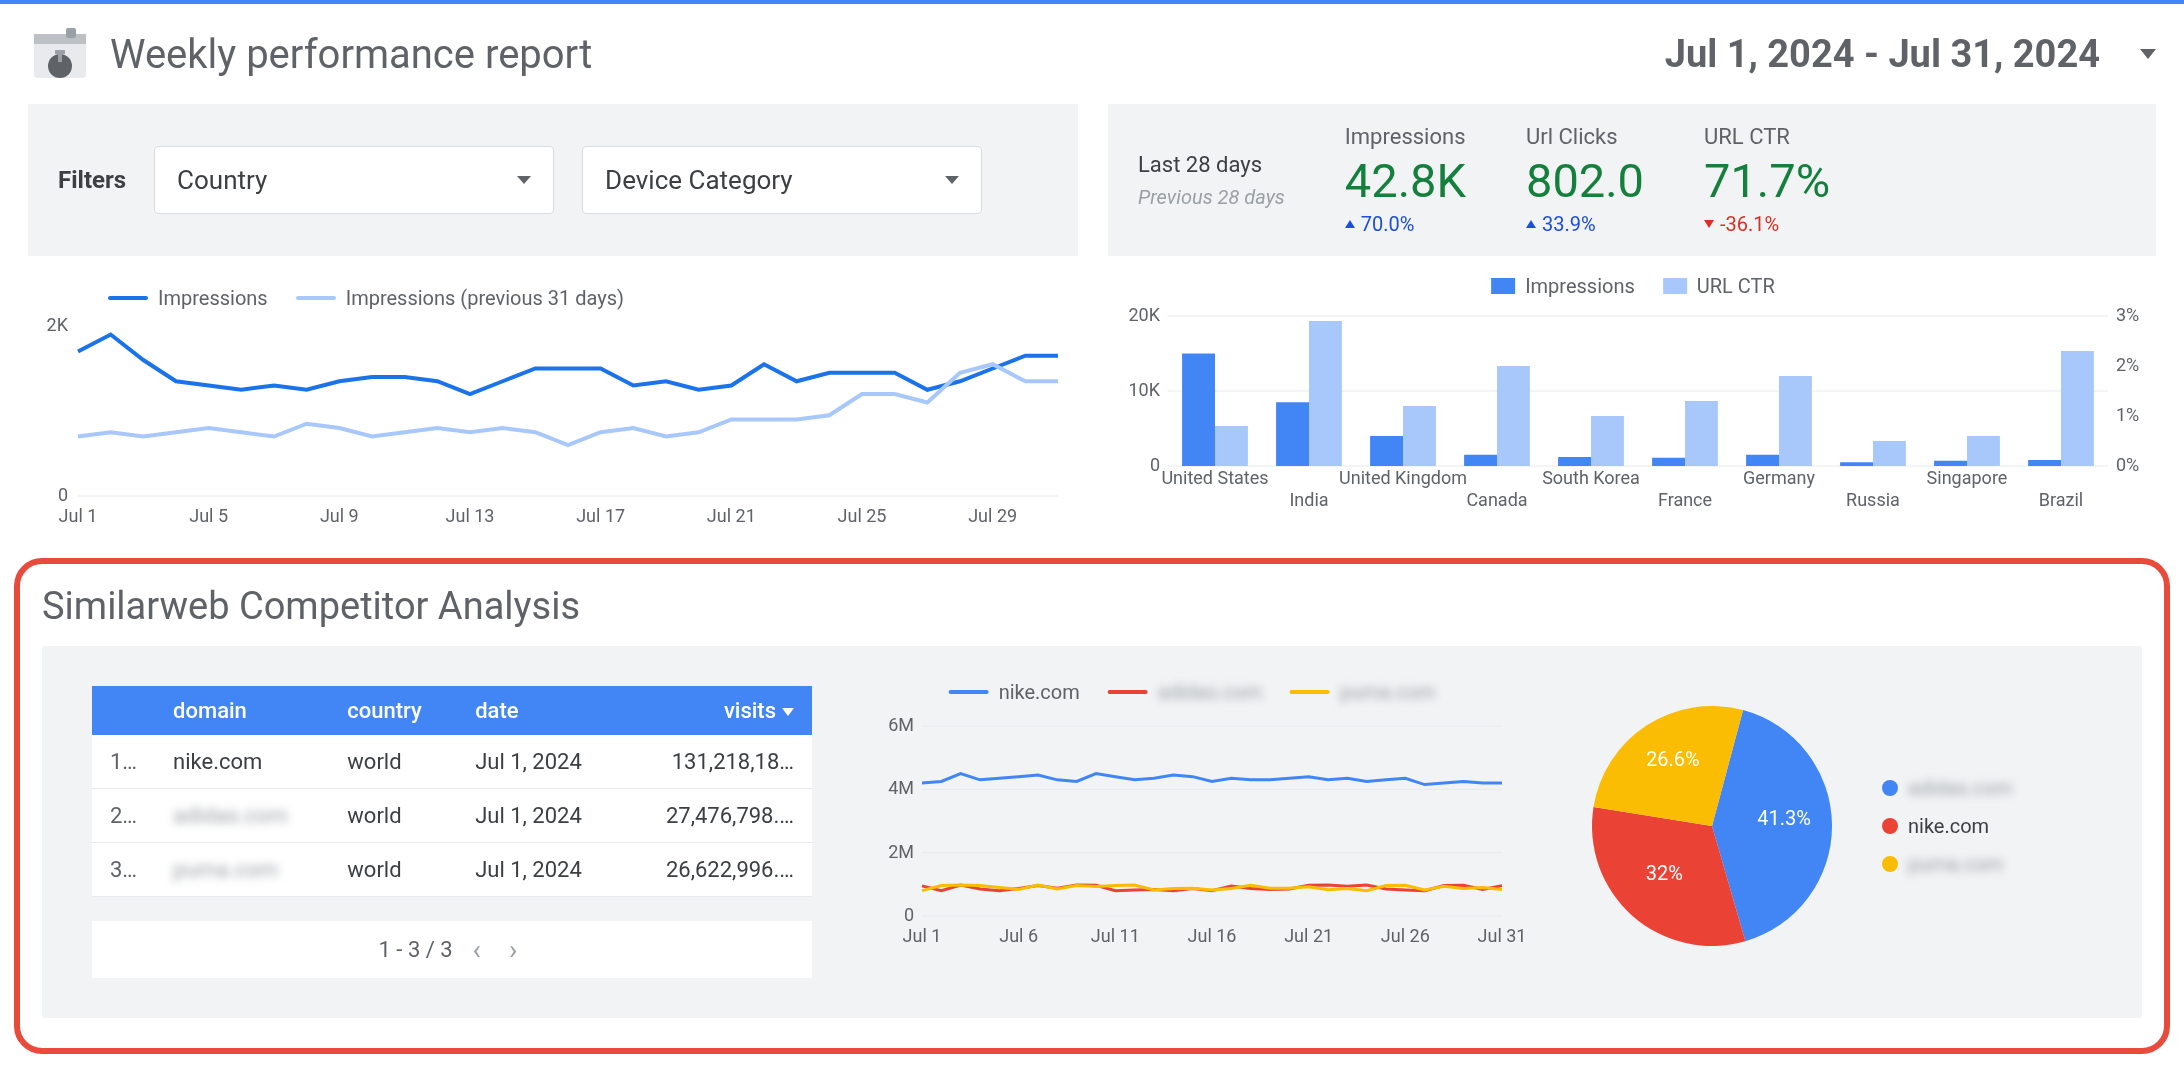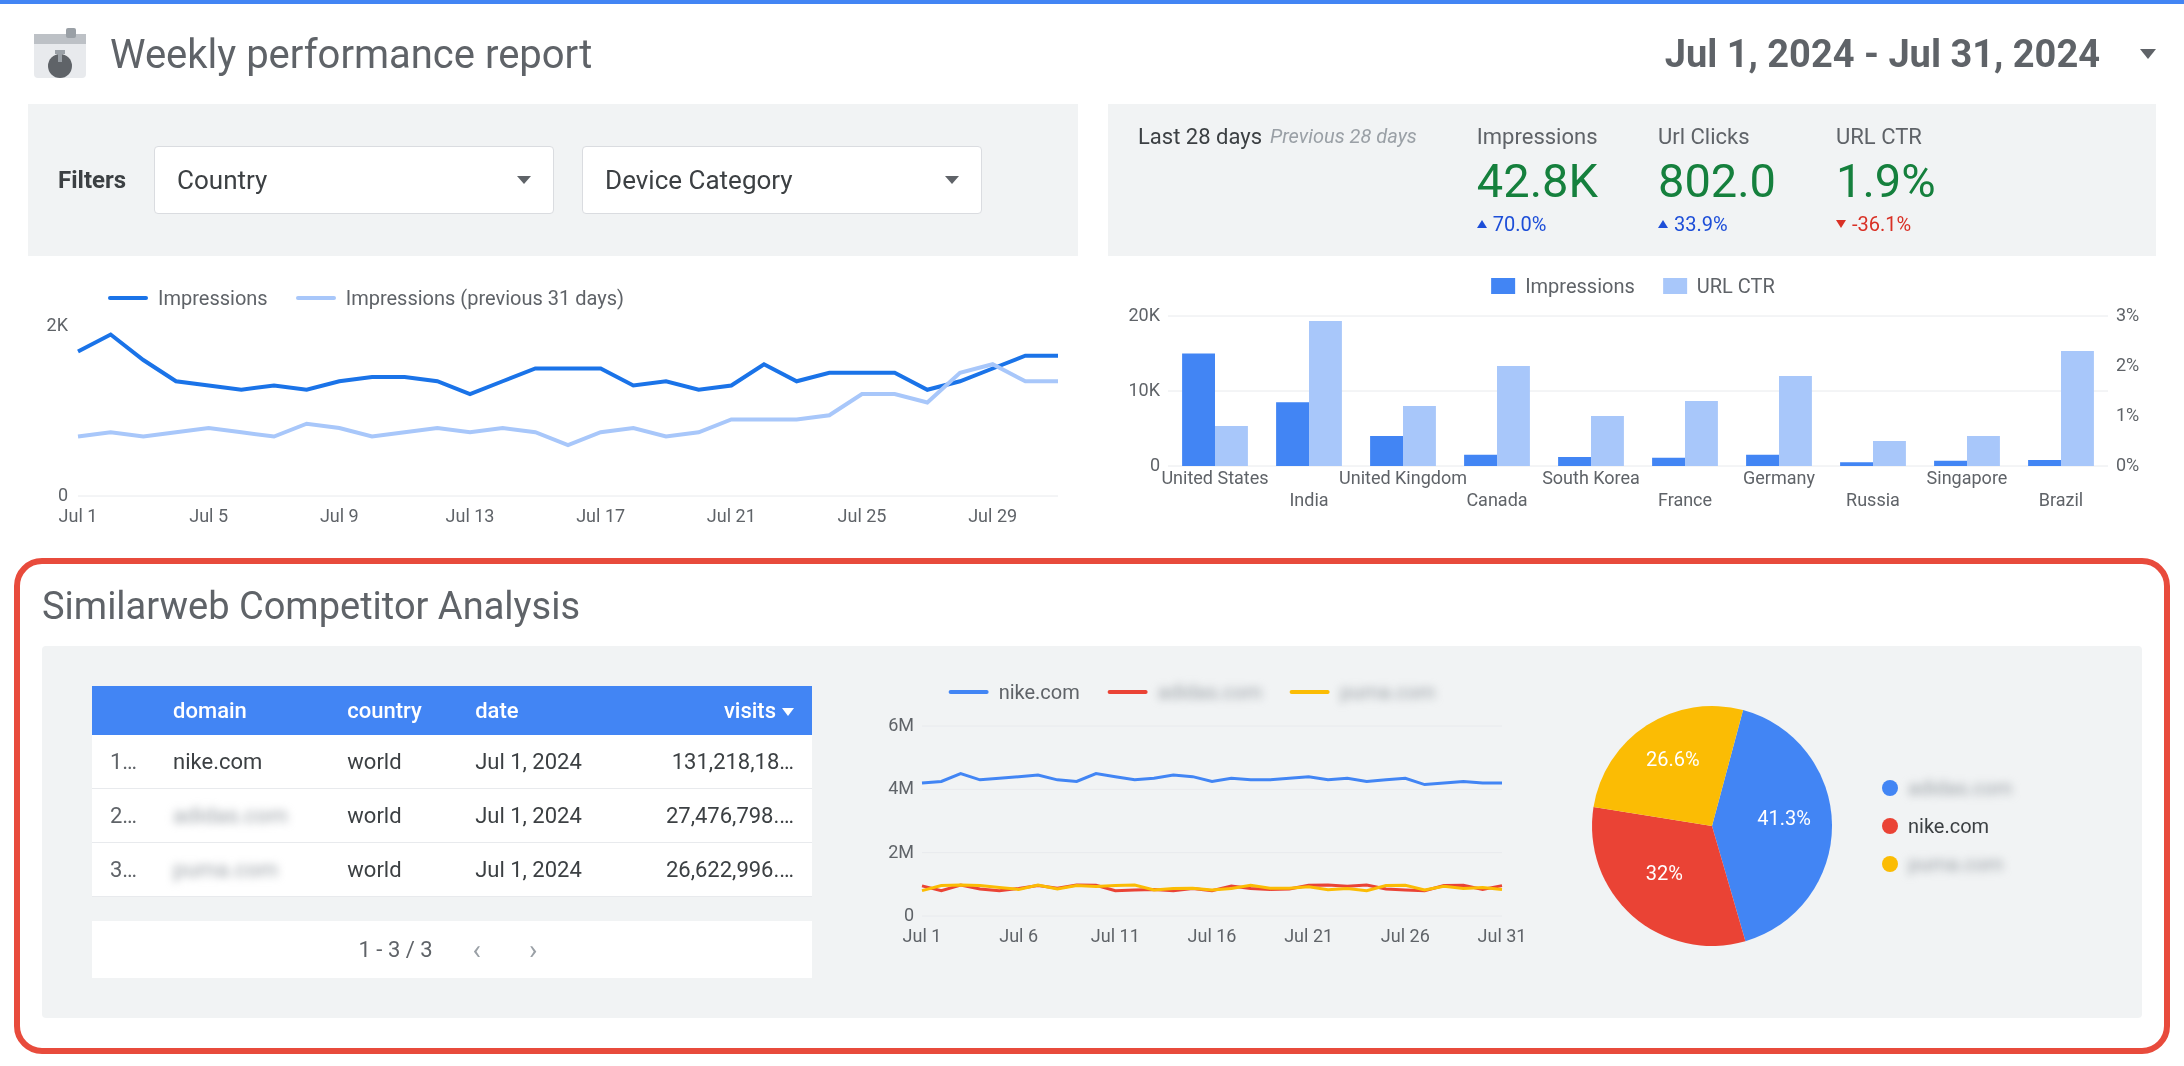--- a/index.html
+++ b/index.html
@@ -13,21 +13,21 @@
 .header-right { display: flex; align-items: center; gap: 40px; font-size: 38px; color: #5f6368; font-weight: bold; }
 .chevron-down { width: 0; height: 0; border-left: 8px solid transparent; border-right: 8px solid transparent; border-top: 10px solid #5f6368; }
 
 .row { display: flex; gap: 30px; padding: 0 28px; }
 .filters-panel { flex: 0 0 1050px; background: #f1f3f4; padding: 22px 30px; display: flex; align-items: center; gap: 28px; }
 .filters-label { font-weight: 700; font-size: 24px; color: #3c4043; }
 .dropdown { background: #fff; border: 1px solid #dadce0; border-radius: 4px; padding: 18px 22px; display: flex; align-items: center; justify-content: space-between; width: 400px; font-size: 26px; color: #3c4043; cursor: pointer; }
 .dropdown .arrow { width: 0; height: 0; border-left: 7px solid transparent; border-right: 7px solid transparent; border-top: 8px solid #5f6368; }
 
 .metrics-panel { flex: 1; background: #f1f3f4; display: flex; align-items: stretch; padding: 20px 30px; gap: 60px; }
-.period-col { display: flex; flex-direction: row; justify-content: center; gap: 8px; }
+.period-col { display: flex; flex-direction: column; justify-content: center; gap: 8px; }
 .period-col .cur { font-size: 22px; color: #3c4043; }
 .period-col .prev { font-size: 20px; color: #9aa0a6; font-style: italic; }
 .metric { display: flex; flex-direction: column; gap: 4px; }
 .metric .label { font-size: 22px; color: #5f6368; }
 .metric .value { font-size: 47px; color: #15803d; }
 .metric .change { font-size: 20px; display: flex; align-items: center; gap: 6px; }
 .metric .up { color: #1d4ed8; }
 .metric .down { color: #d93025; }
 .arr-up { width: 0; height: 0; border-left: 5px solid transparent; border-right: 5px solid transparent; border-bottom: 8px solid currentColor; }
 .arr-down { width: 0; height: 0; border-left: 5px solid transparent; border-right: 5px solid transparent; border-top: 8px solid currentColor; }
@@ -45,21 +45,21 @@
 .section-title { font-size: 38px; color: #5f6368; font-weight: 400; margin-bottom: 18px; }
 .section-body { background: #f1f3f4; border-radius: 4px; padding: 40px 50px; display: flex; gap: 60px; align-items: flex-start; }
 .table-area { flex: 0 0 720px; }
 table { width: 100%; border-collapse: collapse; background: #fff; font-size: 22px; }
 thead th { background: #4285f4; color: #fff; font-weight: 500; text-align: left; padding: 12px 18px; font-size: 22px; }
 thead th:last-child { text-align: right; }
 tbody td { padding: 14px 18px; border-bottom: 1px solid #e8eaed; color: #3c4043; }
 tbody td.num { color: #5f6368; width: 40px; white-space: nowrap; }
 tbody td:last-child { text-align: right; }
 .blurred { filter: blur(4px); color: #9aa0a6; }
-.pager { display: flex; align-items: center; justify-content: center; gap: 32px; font-size: 22px; color: #5f6368; margin-top: 24px; background: #fff; padding: 12px; }
+.pager { display: flex; align-items: center; justify-content: center; gap: 12px; font-size: 22px; color: #5f6368; margin-top: 24px; background: #fff; padding: 12px; }
 .pager-btn { cursor: pointer; font-size: 28px; color: #9aa0a6; padding: 0 8px; }
 
 .line-chart2 { flex: 0 0 640px; height: 260px; position: relative; }
 .pie-area { flex: 1; display: flex; align-items: center; gap: 30px; }
 .pie-legend { display: flex; flex-direction: column; gap: 14px; font-size: 20px; color: #3c4043; }
 .pie-legend-item { display: flex; align-items: center; gap: 10px; }
 .dot { width: 16px; height: 16px; border-radius: 50%; }
 
 svg { overflow: visible; }
 .axis-label { font-size: 18px; fill: #5f6368; }
@@ -120,21 +120,21 @@
     <div class="metric">
       <div class="label">Url Clicks</div>
       <div class="value">802.0</div>
       <div class="change up">
           <span class="arr-up"></span>
           <span>33.9%</span>
         </div>
     </div>
     <div class="metric">
       <div class="label">URL CTR</div>
-      <div class="value">1.9%</div>
+      <div class="value">71.7%</div>
       <div class="change down">
           <span class="arr-down"></span>
           <span>-36.1%</span>
         </div>
     </div>
   </div>
 </div>
 
 <div class="charts-row">
   <div class="chart-box left">

